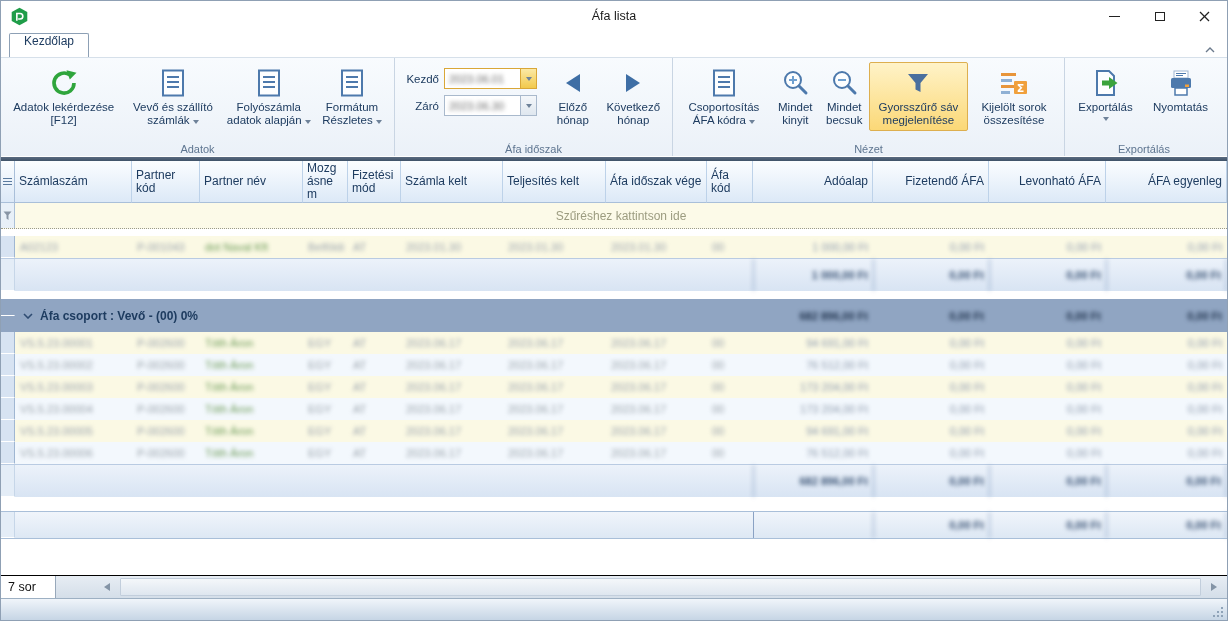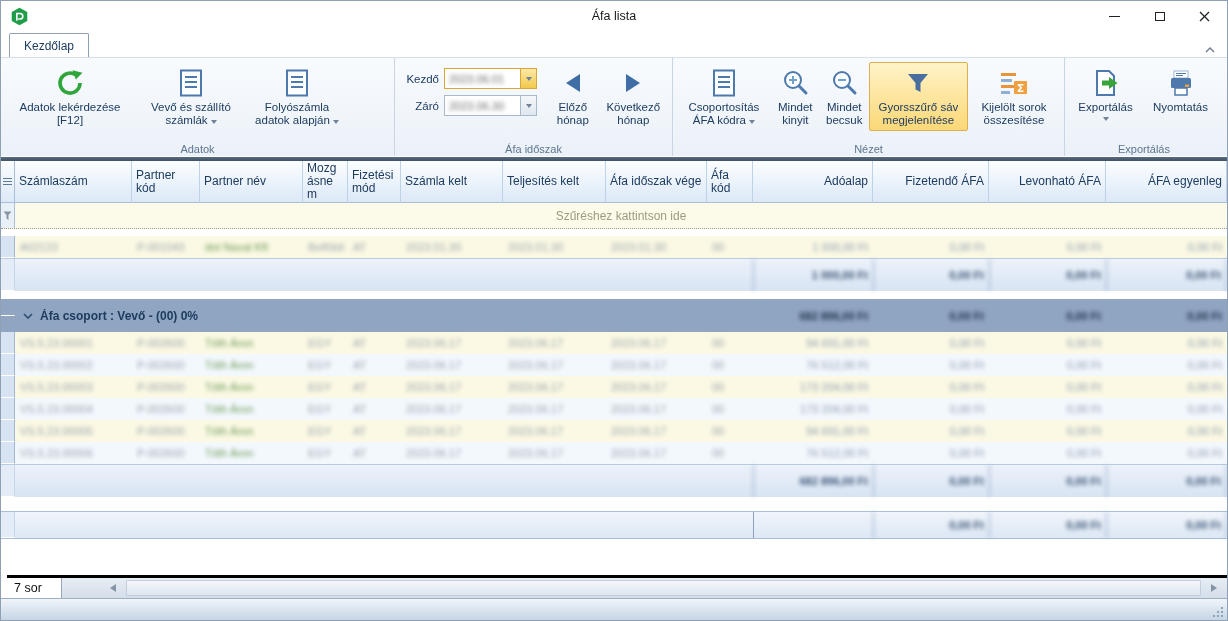--- a/index.html
+++ b/index.html
@@ -10,22 +10,22 @@
   
   .titlebar{height:30px;position:relative;display:flex;align-items:center;background:#fff;flex:0 0 auto;}
   .applogo{margin-left:9px;display:flex;align-items:center;}
   .wtitle{position:absolute;left:0;right:0;text-align:center;font-size:12.5px;color:#1a1a1a;pointer-events:none;}
   .wctrls{margin-left:auto;display:flex;height:100%;}
   .wbtn{width:45px;display:flex;align-items:center;justify-content:center;cursor:default;}
   .min-g{width:11px;height:1px;background:#222;}
   .max-g{width:10px;height:9px;border:1px solid #222;}
   
   .tabstrip{height:26px;position:relative;background:#fff;flex:0 0 auto;}
-  .tab{position:absolute;left:8px;bottom:0;height:24px;min-width:78px;padding:8px 14px;background:#fff;
-    border:1px solid #8DA0B5;border-bottom:none;border-radius:2px 2px 0 0;display:flex;align-items:center;
+  .tab{position:absolute;left:8px;bottom:0;height:24px;min-width:78px;padding:0 14px;background:#fff;
+    border:1px solid #8DA0B5;border-bottom:none;border-radius:2px 2px 0 0;display:flex;
     justify-content:center;font-size:12px;color:#1E3C60;}
   .collapse{position:absolute;right:12px;top:8px;}
   
   .ribbon{height:99px;display:flex;background:linear-gradient(#F8FBFE,#EBF1F8);border-top:1px solid #D6E0EA;flex:0 0 auto;overflow:hidden;}
   .rgroup{position:relative;padding:4px 4px 15px;border-right:1px solid #C9D5E3;flex:0 0 auto;}
   .glabel{position:absolute;bottom:1px;left:0;right:0;text-align:center;font-size:11px;color:#5E7590;}
   .rbuttons{display:flex;align-items:flex-start;height:100%;}
   .rbtn{display:flex;flex-direction:column;align-items:center;text-align:center;font-size:11.5px;color:#1E3C60;
     padding:3px 2px;border:1px solid transparent;border-radius:2px;cursor:default;}
   .rbtn .icon{height:34px;display:flex;align-items:center;justify-content:center;}
@@ -78,21 +78,21 @@
   .bold{font-weight:bold;color:#3A5375;}
   .group-dark .bold{color:#22354F;}
   .data-row{height:22px;background:#FBF9E4;}
   .data-row.alt{background:#F3F8FD;}
   .subtotal-row{height:34px;background:linear-gradient(#ECF2FA,#D8E4F3);border-top:1px solid #B9CBE2;border-bottom:1px solid #fff;align-items:stretch;}
   .subtotal-row .cell,.grand-row .cell{align-items:center;}
   .sep{border-left:1px solid #8AA2C4;}
   .sep:last-child{border-right:1px solid #8AA2C4;}
   .grand-row{height:28px;background:linear-gradient(#F0F5FB,#DDE8F4);border-top:1px solid #A9BFD9;border-bottom:1px solid #A9BFD9;align-items:stretch;}
   
-  .hscroll-row{height:23px;display:flex;align-items:stretch;border-top:3px solid #000000;flex:0 0 auto;background:#0ea5e9;margin-left:6px;}
+  .hscroll-row{height:23px;display:flex;align-items:stretch;border-top:1px solid #000000;flex:0 0 auto;background:#0ea5e9;}
   .rowcount{width:55px;background:#fff;border-right:1px solid #98A8BA;display:flex;align-items:center;padding-left:7px;font-size:12.5px;color:#111;}
   .hsb{flex:1;position:relative;background:linear-gradient(#E7EDF4,#D4DEE9);}
   .sb-arrow{position:absolute;top:0;bottom:0;width:18px;display:flex;align-items:center;justify-content:center;}
   .sb-l{left:42px;} .sb-r{right:4px;}
   .sbtri-l{width:0;height:0;border-top:4.5px solid transparent;border-bottom:4.5px solid transparent;border-right:6px solid #8494A6;}
   .sbtri-r{width:0;height:0;border-top:4.5px solid transparent;border-bottom:4.5px solid transparent;border-left:6px solid #8494A6;}
   .sb-thumb{position:absolute;left:64px;right:26px;top:2px;bottom:2px;background:linear-gradient(#F4F7FA,#DEE6EF);border:1px solid #C2CEDC;border-radius:1px;}
   .statusbar{height:22px;background:linear-gradient(#F0F5FA,#C6D5E5);border-top:1px solid #9DB0C3;position:relative;flex:0 0 auto;}
   .grip{position:absolute;right:3px;bottom:3px;width:11px;height:11px;
     background:radial-gradient(circle 1.2px at 9px 2px,#8FA3B8 99%,transparent),radial-gradient(circle 1.2px at 9px 6px,#8FA3B8 99%,transparent),radial-gradient(circle 1.2px at 5px 6px,#8FA3B8 99%,transparent),radial-gradient(circle 1.2px at 9px 10px,#8FA3B8 99%,transparent),radial-gradient(circle 1.2px at 5px 10px,#8FA3B8 99%,transparent),radial-gradient(circle 1.2px at 1px 10px,#8FA3B8 99%,transparent);}
@@ -172,20 +172,34 @@
                 <g stroke="#4D79AC" stroke-width="2">
                   <line x1="6" y1="8" x2="18" y2="8"></line>
                   <line x1="6" y1="13" x2="18" y2="13"></line>
                   <line x1="6" y1="18" x2="18" y2="18"></line>
                 </g>
               </svg>
           </div>
           <div class="lblwrap"><span class="rlabel">Folyószámla
 adatok alapján</span><span class="caret"></span></div>
         </div>
+        <div class="rbtn" style="width:84px">
+          <div class="icon">
+            <svg width="24" height="28" viewBox="0 0 24 28">
+                <rect x="2" y="1.5" width="20" height="25" fill="#FDFEFF" stroke="#4D79AC" stroke-width="2"></rect>
+                <g stroke="#4D79AC" stroke-width="2">
+                  <line x1="6" y1="8" x2="18" y2="8"></line>
+                  <line x1="6" y1="13" x2="18" y2="13"></line>
+                  <line x1="6" y1="18" x2="18" y2="18"></line>
+                </g>
+              </svg>
+          </div>
+          <div class="lblwrap"><span class="rlabel">Formátum
+Részletes</span><span class="caret"></span></div>
+        </div>
       </div>
       <div class="glabel">Adatok</div>
     </div>
 
     <div class="rgroup" style="width:278px">
       <div class="rbuttons">
         <div class="dcol">
           <div class="drow">
             <span class="dlab">Kezdő</span>
             <span class="dfield kezdo">

